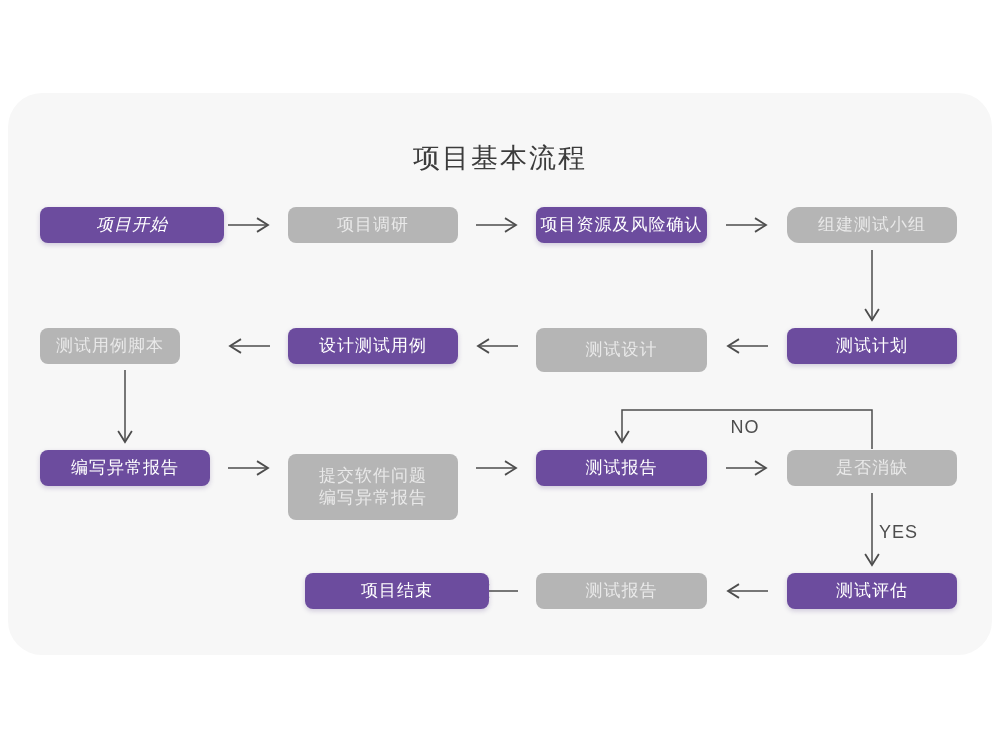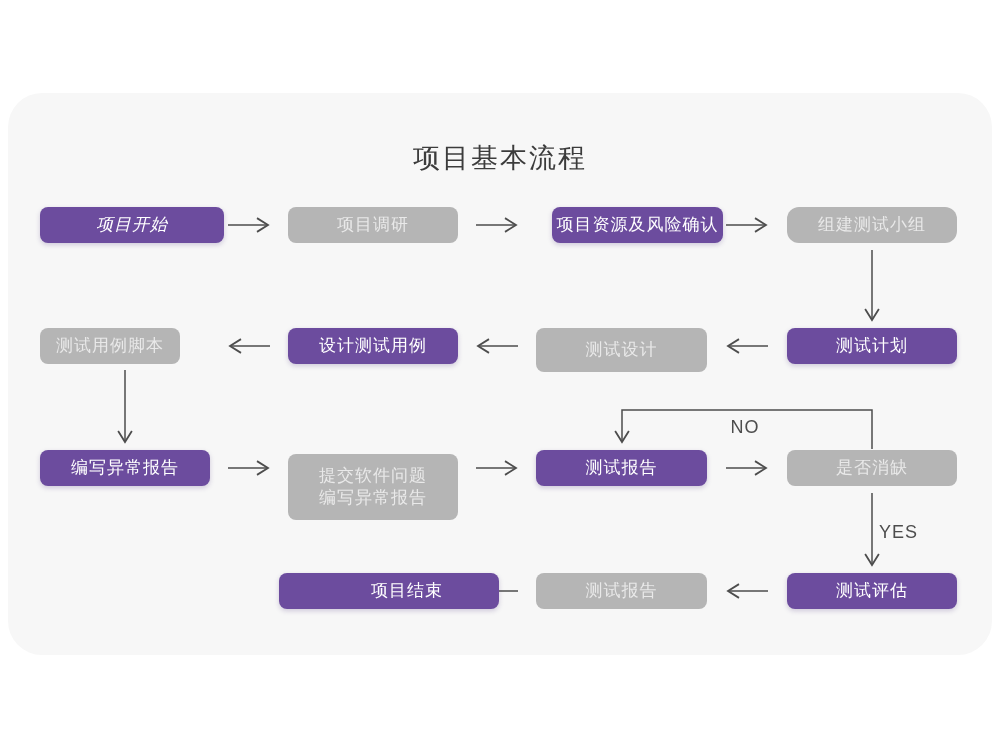--- a/index.html
+++ b/index.html
@@ -75,33 +75,33 @@
     font-size: 18px;
     letter-spacing: 1px;
     color: var(--color-arrow, #4d4d4d);
   }
   .edge-label.no { left: 745px; top: 427px; transform: translate(-50%, -50%); }
   .edge-label.yes { left: 879px; top: 522px; }
 
   
   .n0  { left: 40px;  top: 207px; width: 184px; height: 36px; font-style: italic; }
   .n1  { left: 288px; top: 207px; width: 170px; height: 36px; }
-  .n2  { left: 552px; top: 207px; width: 171px; height: 36px; }
+  .n2  { left: 536px; top: 207px; width: 171px; height: 36px; }
   .n3  { left: 787px; top: 207px; width: 170px; height: 36px; border-radius: 12px; }
   .n4  { left: 787px; top: 328px; width: 170px; height: 36px; }
   .n5  { left: 536px; top: 328px; width: 171px; height: 44px; }
   .n6  { left: 288px; top: 328px; width: 170px; height: 36px; }
   .n7  { left: 40px;  top: 328px; width: 140px; height: 36px; }
   .n8  { left: 40px;  top: 450px; width: 170px; height: 36px; }
   .n9  { left: 288px; top: 454px; width: 170px; height: 66px; }
   .n10 { left: 536px; top: 450px; width: 171px; height: 36px; }
   .n11 { left: 787px; top: 450px; width: 170px; height: 36px; }
   .n12 { left: 787px; top: 573px; width: 170px; height: 36px; }
   .n13 { left: 536px; top: 573px; width: 171px; height: 36px; }
-  .n14 { left: 279px; top: 573px; width: 184px; height: 36px; padding-left: 36px; }
+  .n14 { left: 305px; top: 573px; width: 184px; height: 36px; }
 </style>
 </head>
 <body>
 
 <div class="stage">
 
   <div class="card"></div>
 
   <h1 class="title">项目基本流程</h1>
 

